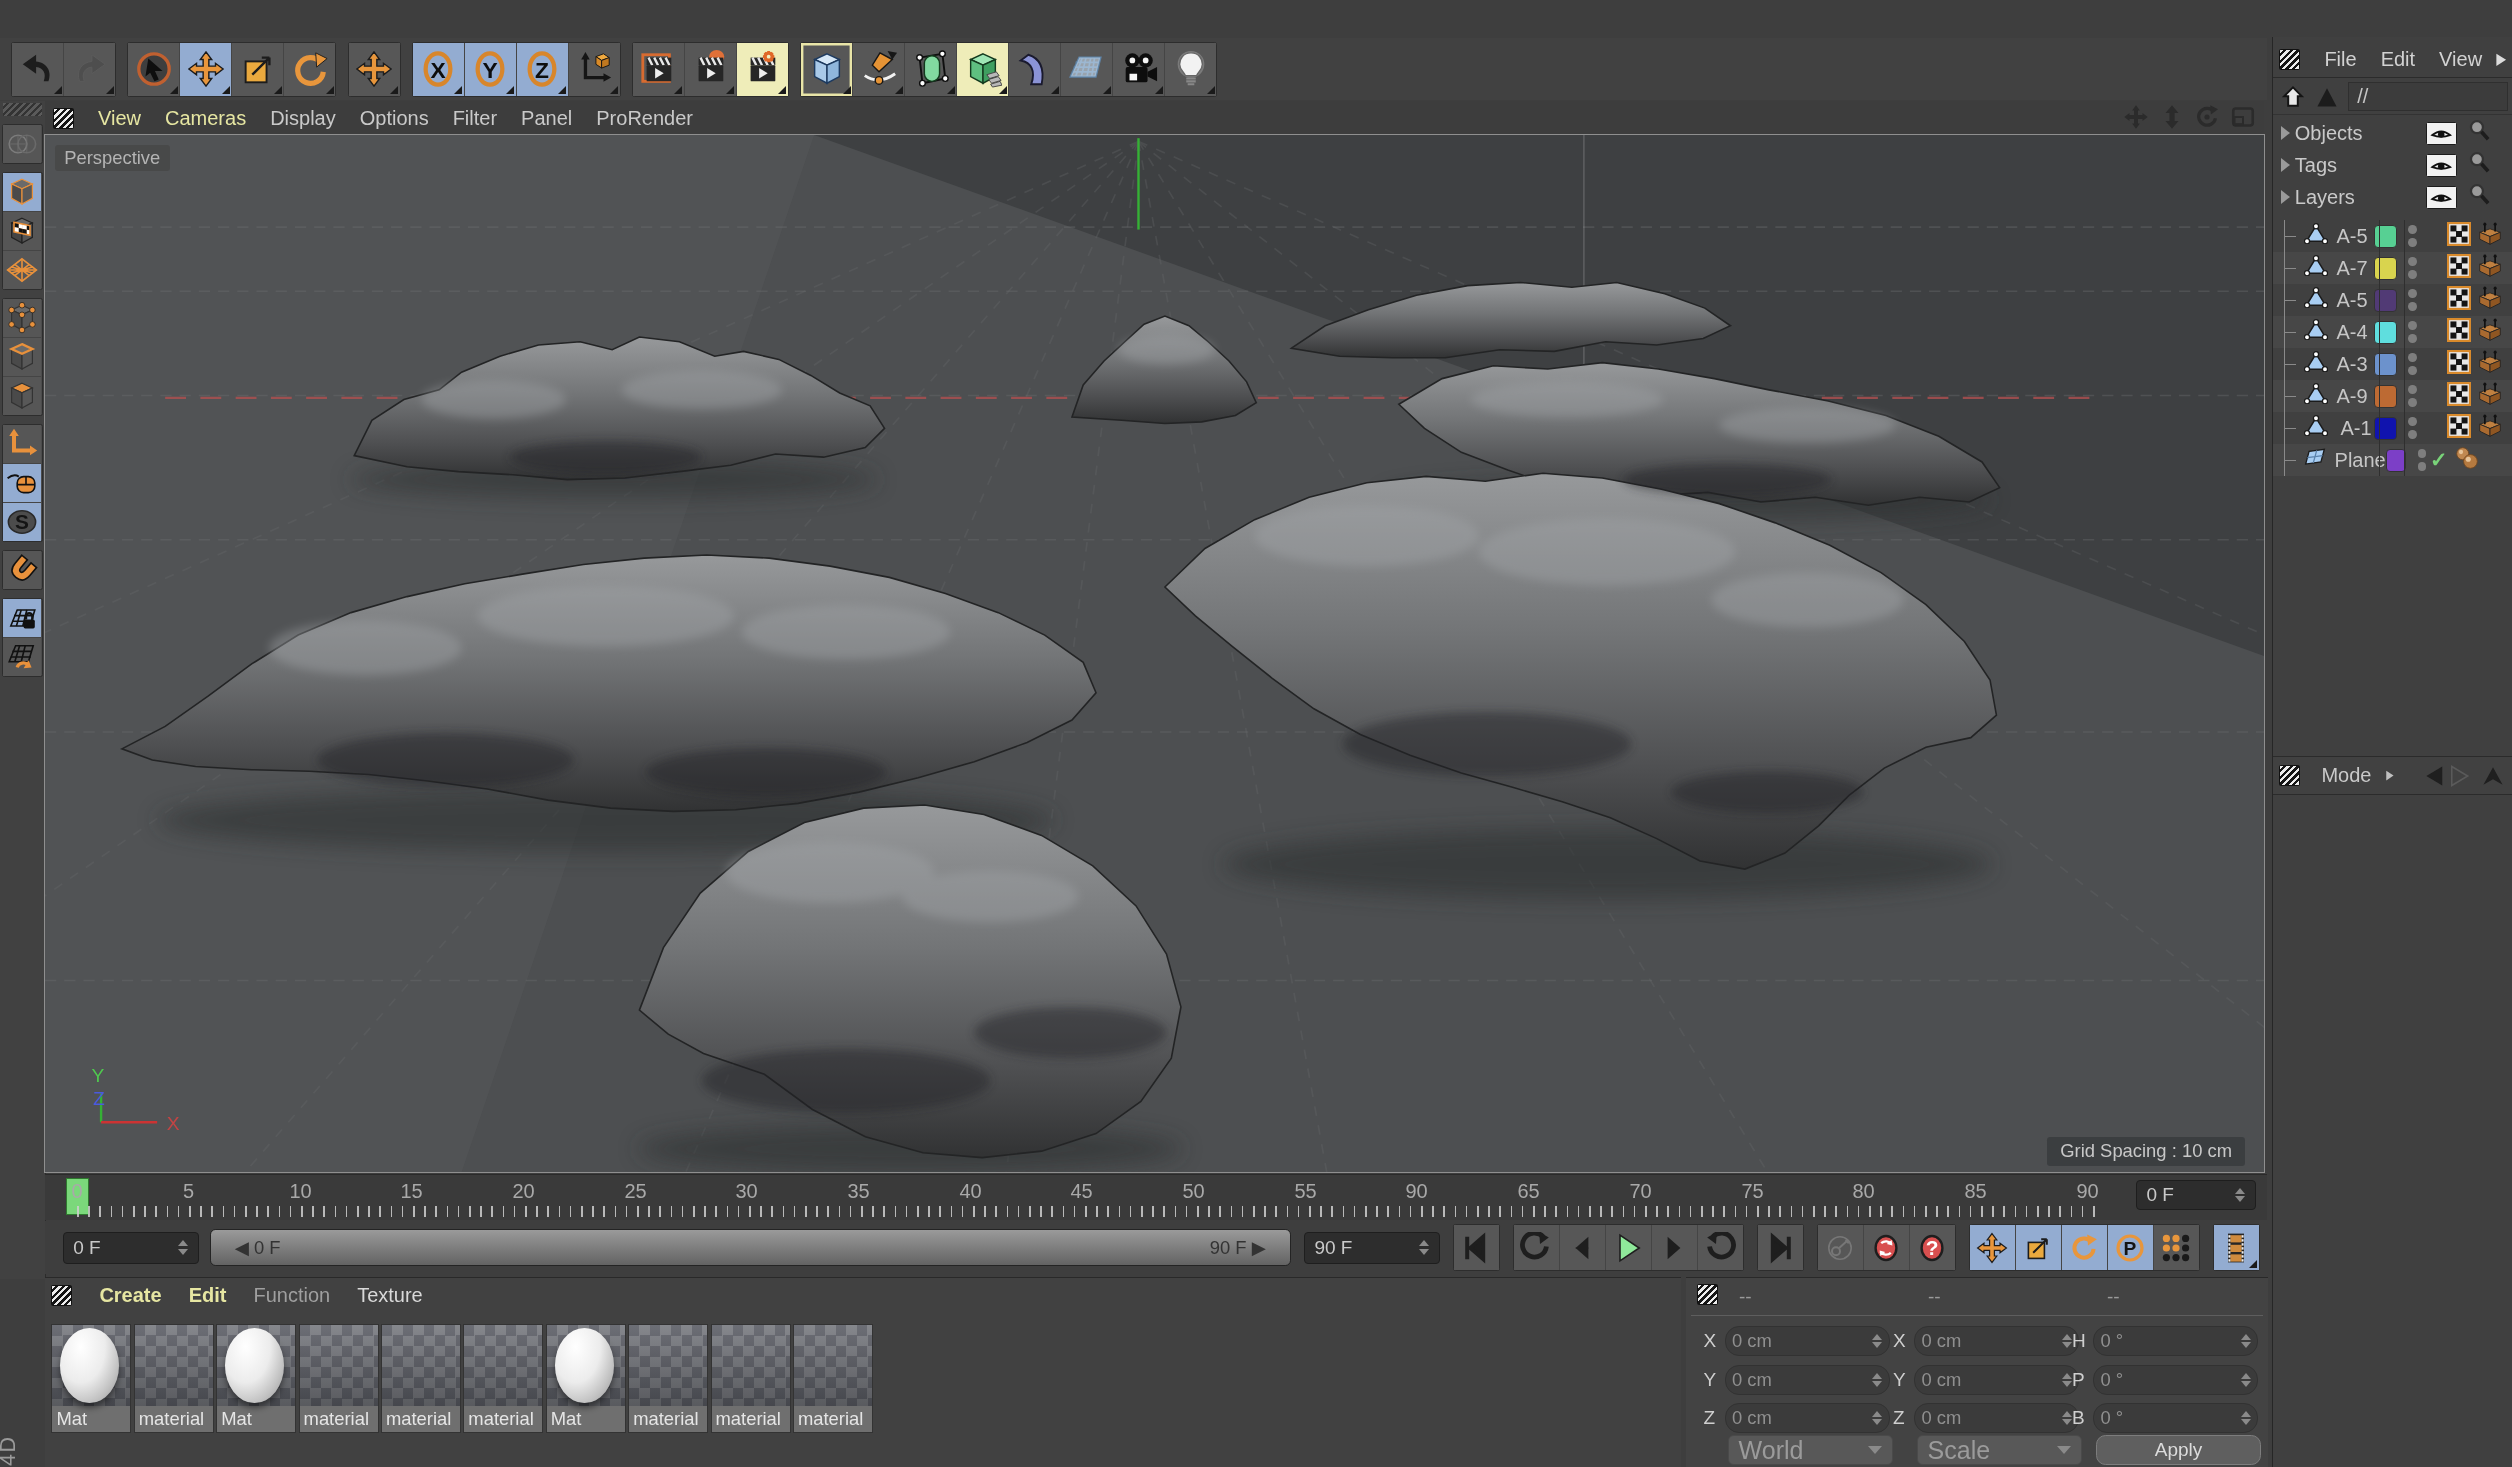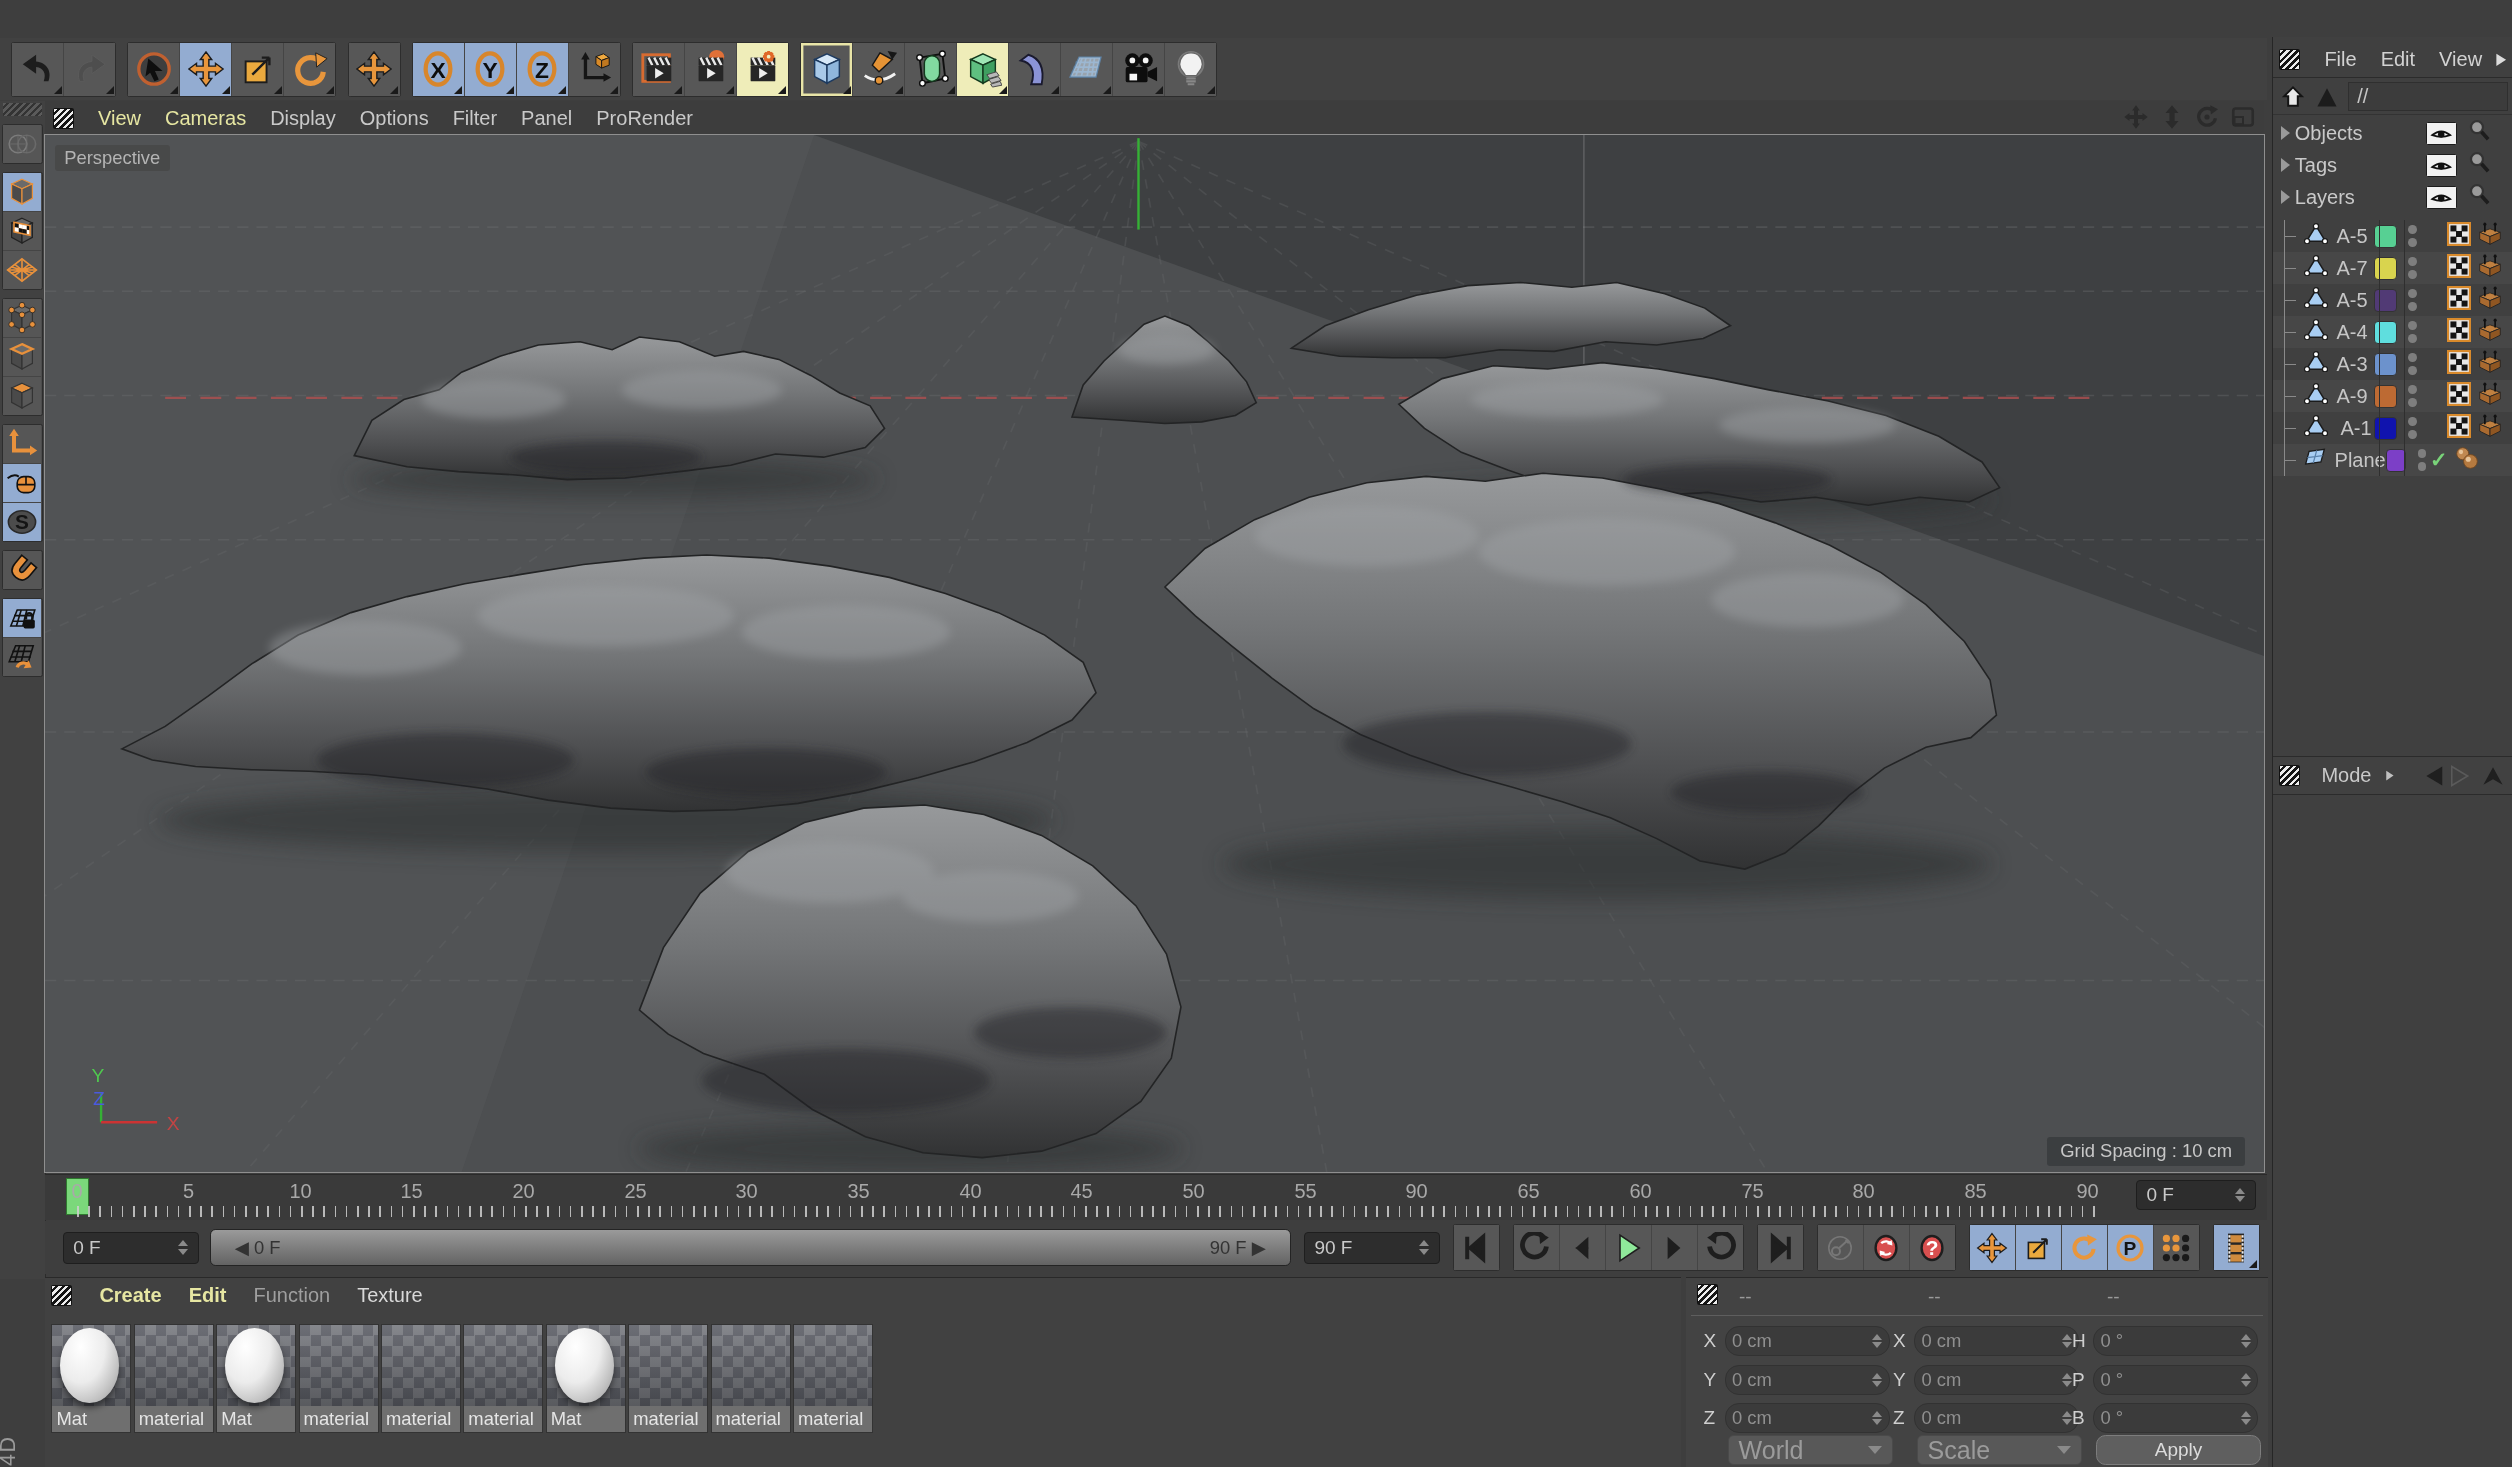--- a/index.html
+++ b/index.html
@@ -568,21 +568,21 @@
         <span class="rnum" style="left: 461px;">20</span>
         <span class="rnum" style="left: 573px;">25</span>
         <span class="rnum" style="left: 684px;">30</span>
         <span class="rnum" style="left: 796px;">35</span>
         <span class="rnum" style="left: 908px;">40</span>
         <span class="rnum" style="left: 1019px;">45</span>
         <span class="rnum" style="left: 1131px;">50</span>
         <span class="rnum" style="left: 1243px;">55</span>
         <span class="rnum" style="left: 1354px;">90</span>
         <span class="rnum" style="left: 1466px;">65</span>
-        <span class="rnum" style="left: 1578px;">60</span>
+        <span class="rnum" style="left: 1578px;">70</span>
         <span class="rnum" style="left: 1690px;">75</span>
         <span class="rnum" style="left: 1801px;">80</span>
         <span class="rnum" style="left: 1913px;">85</span>
         <span class="rnum" style="left: 2025px;">90</span>
       </div>
     <div id="curframe" class="numfield">
       <span>0 F</span>
       <span class="stepper">
           <i class="up"></i>
           <i class="dn"></i>

